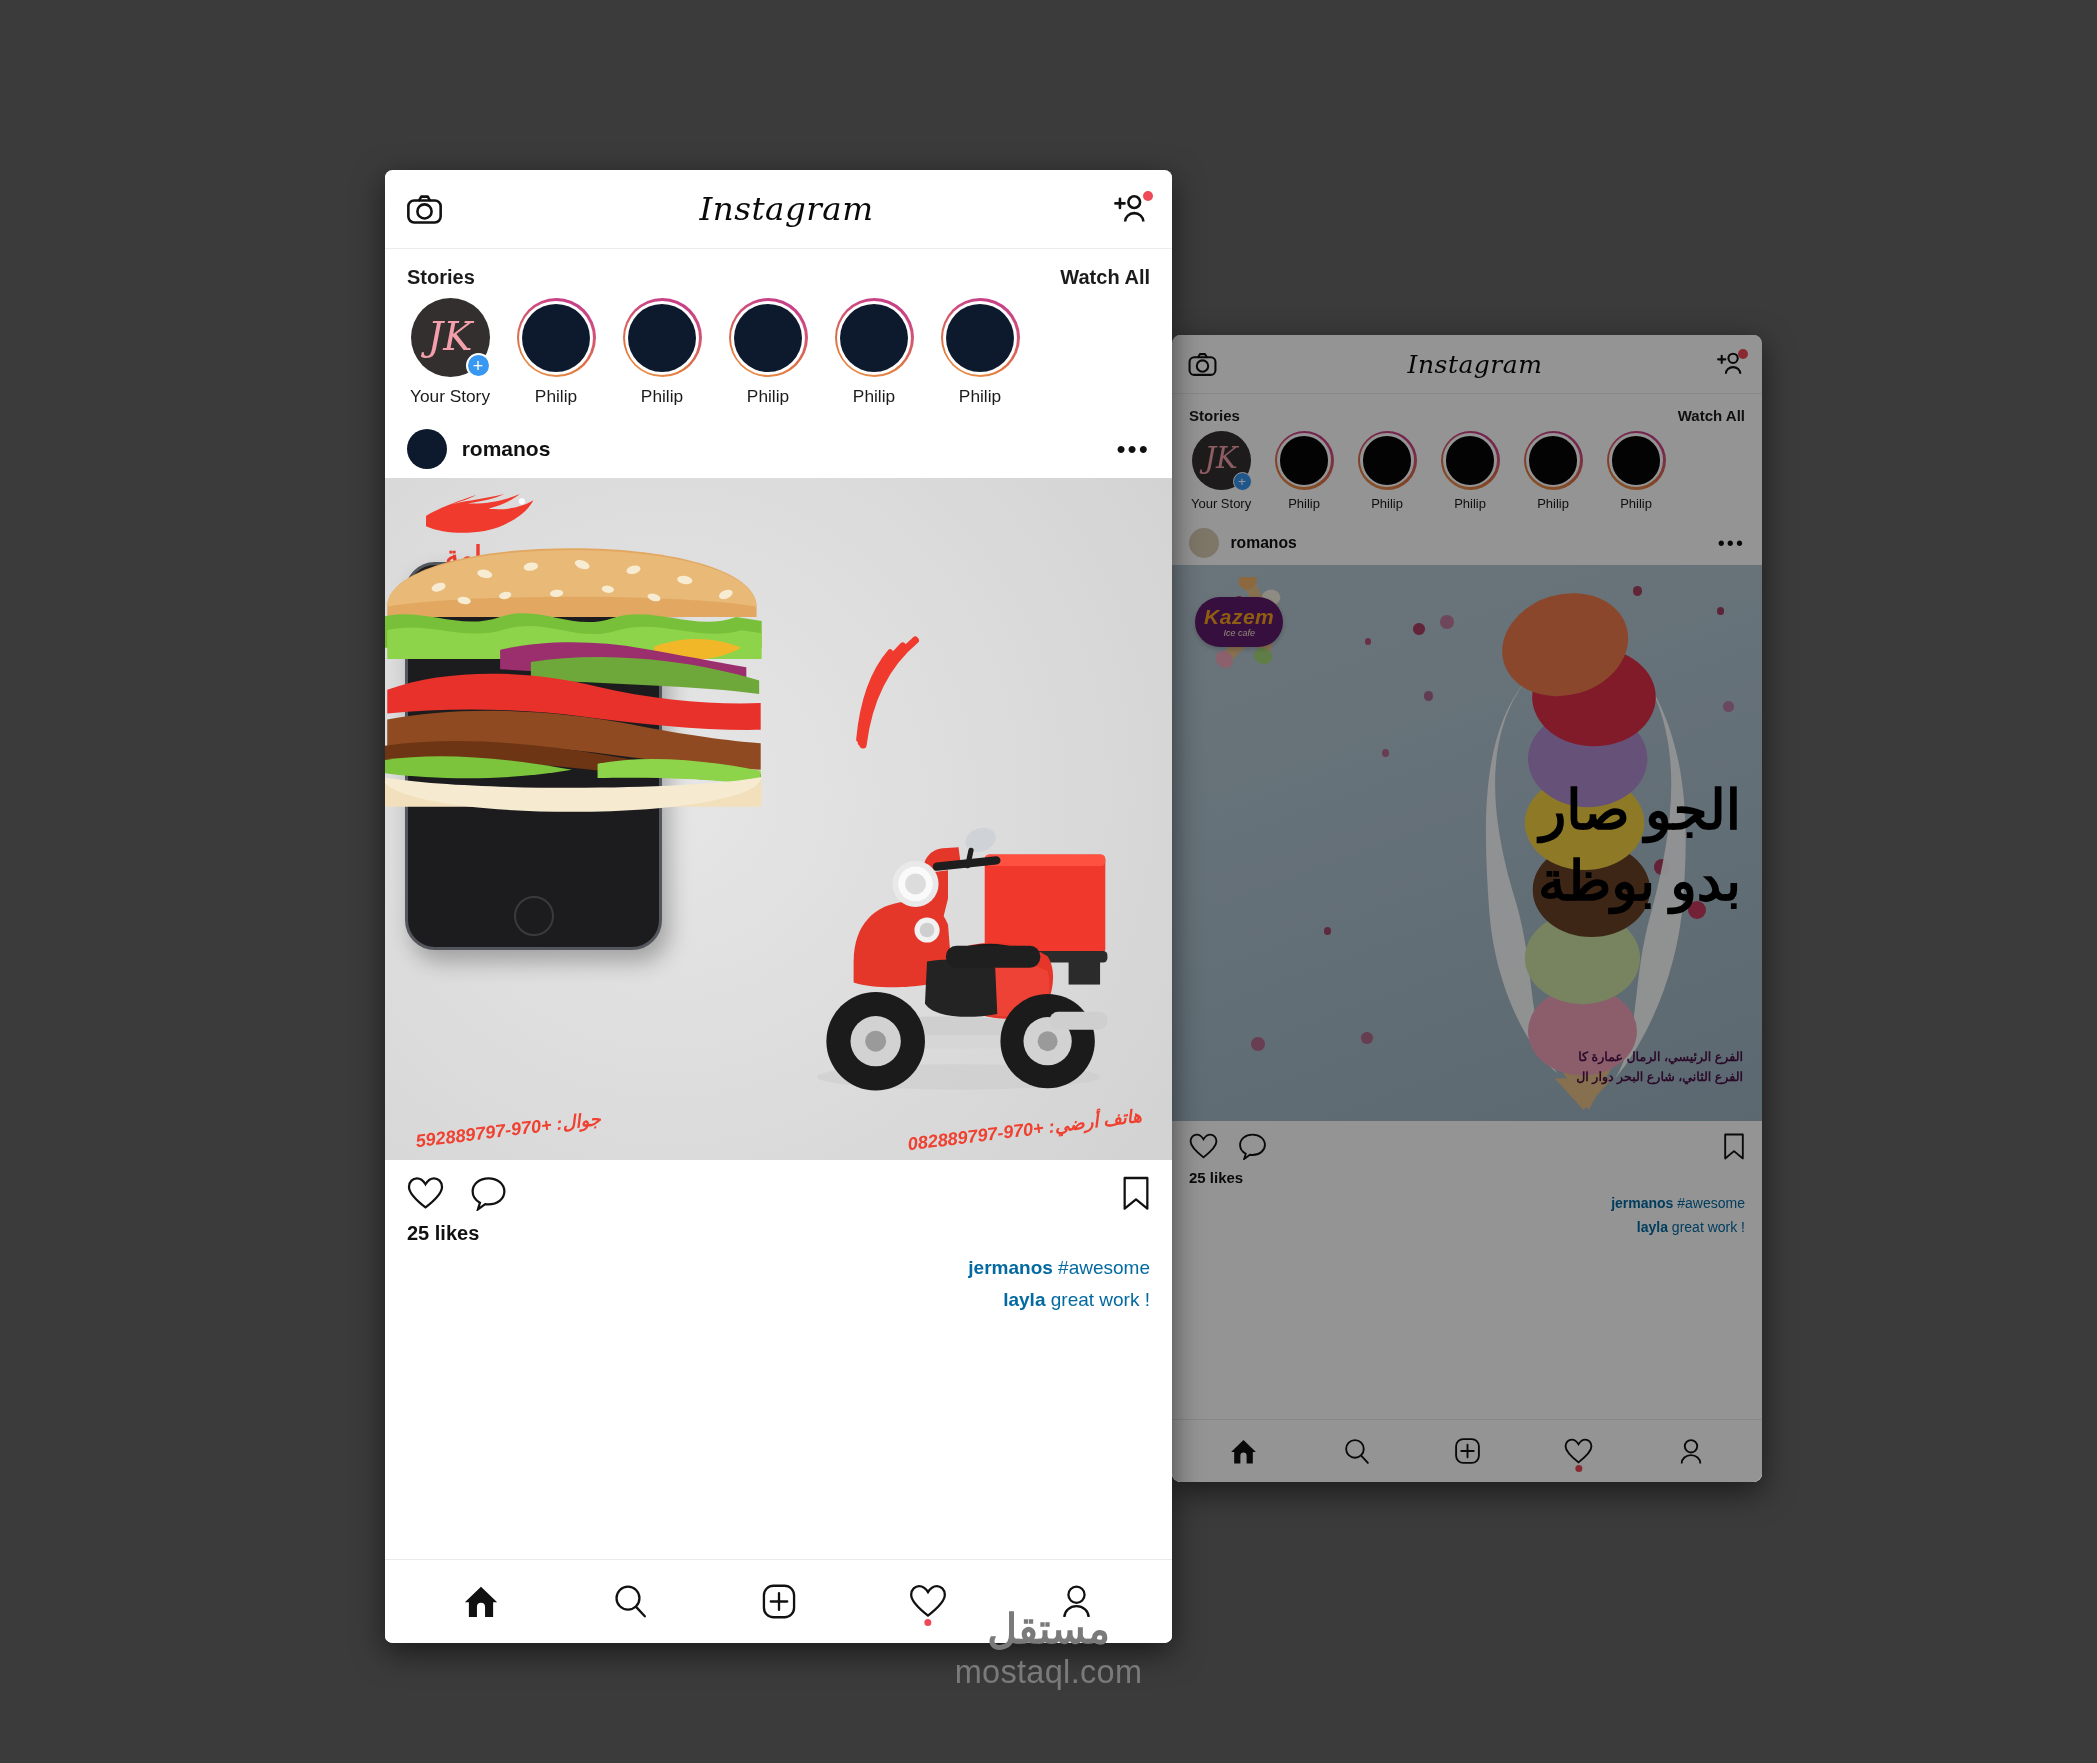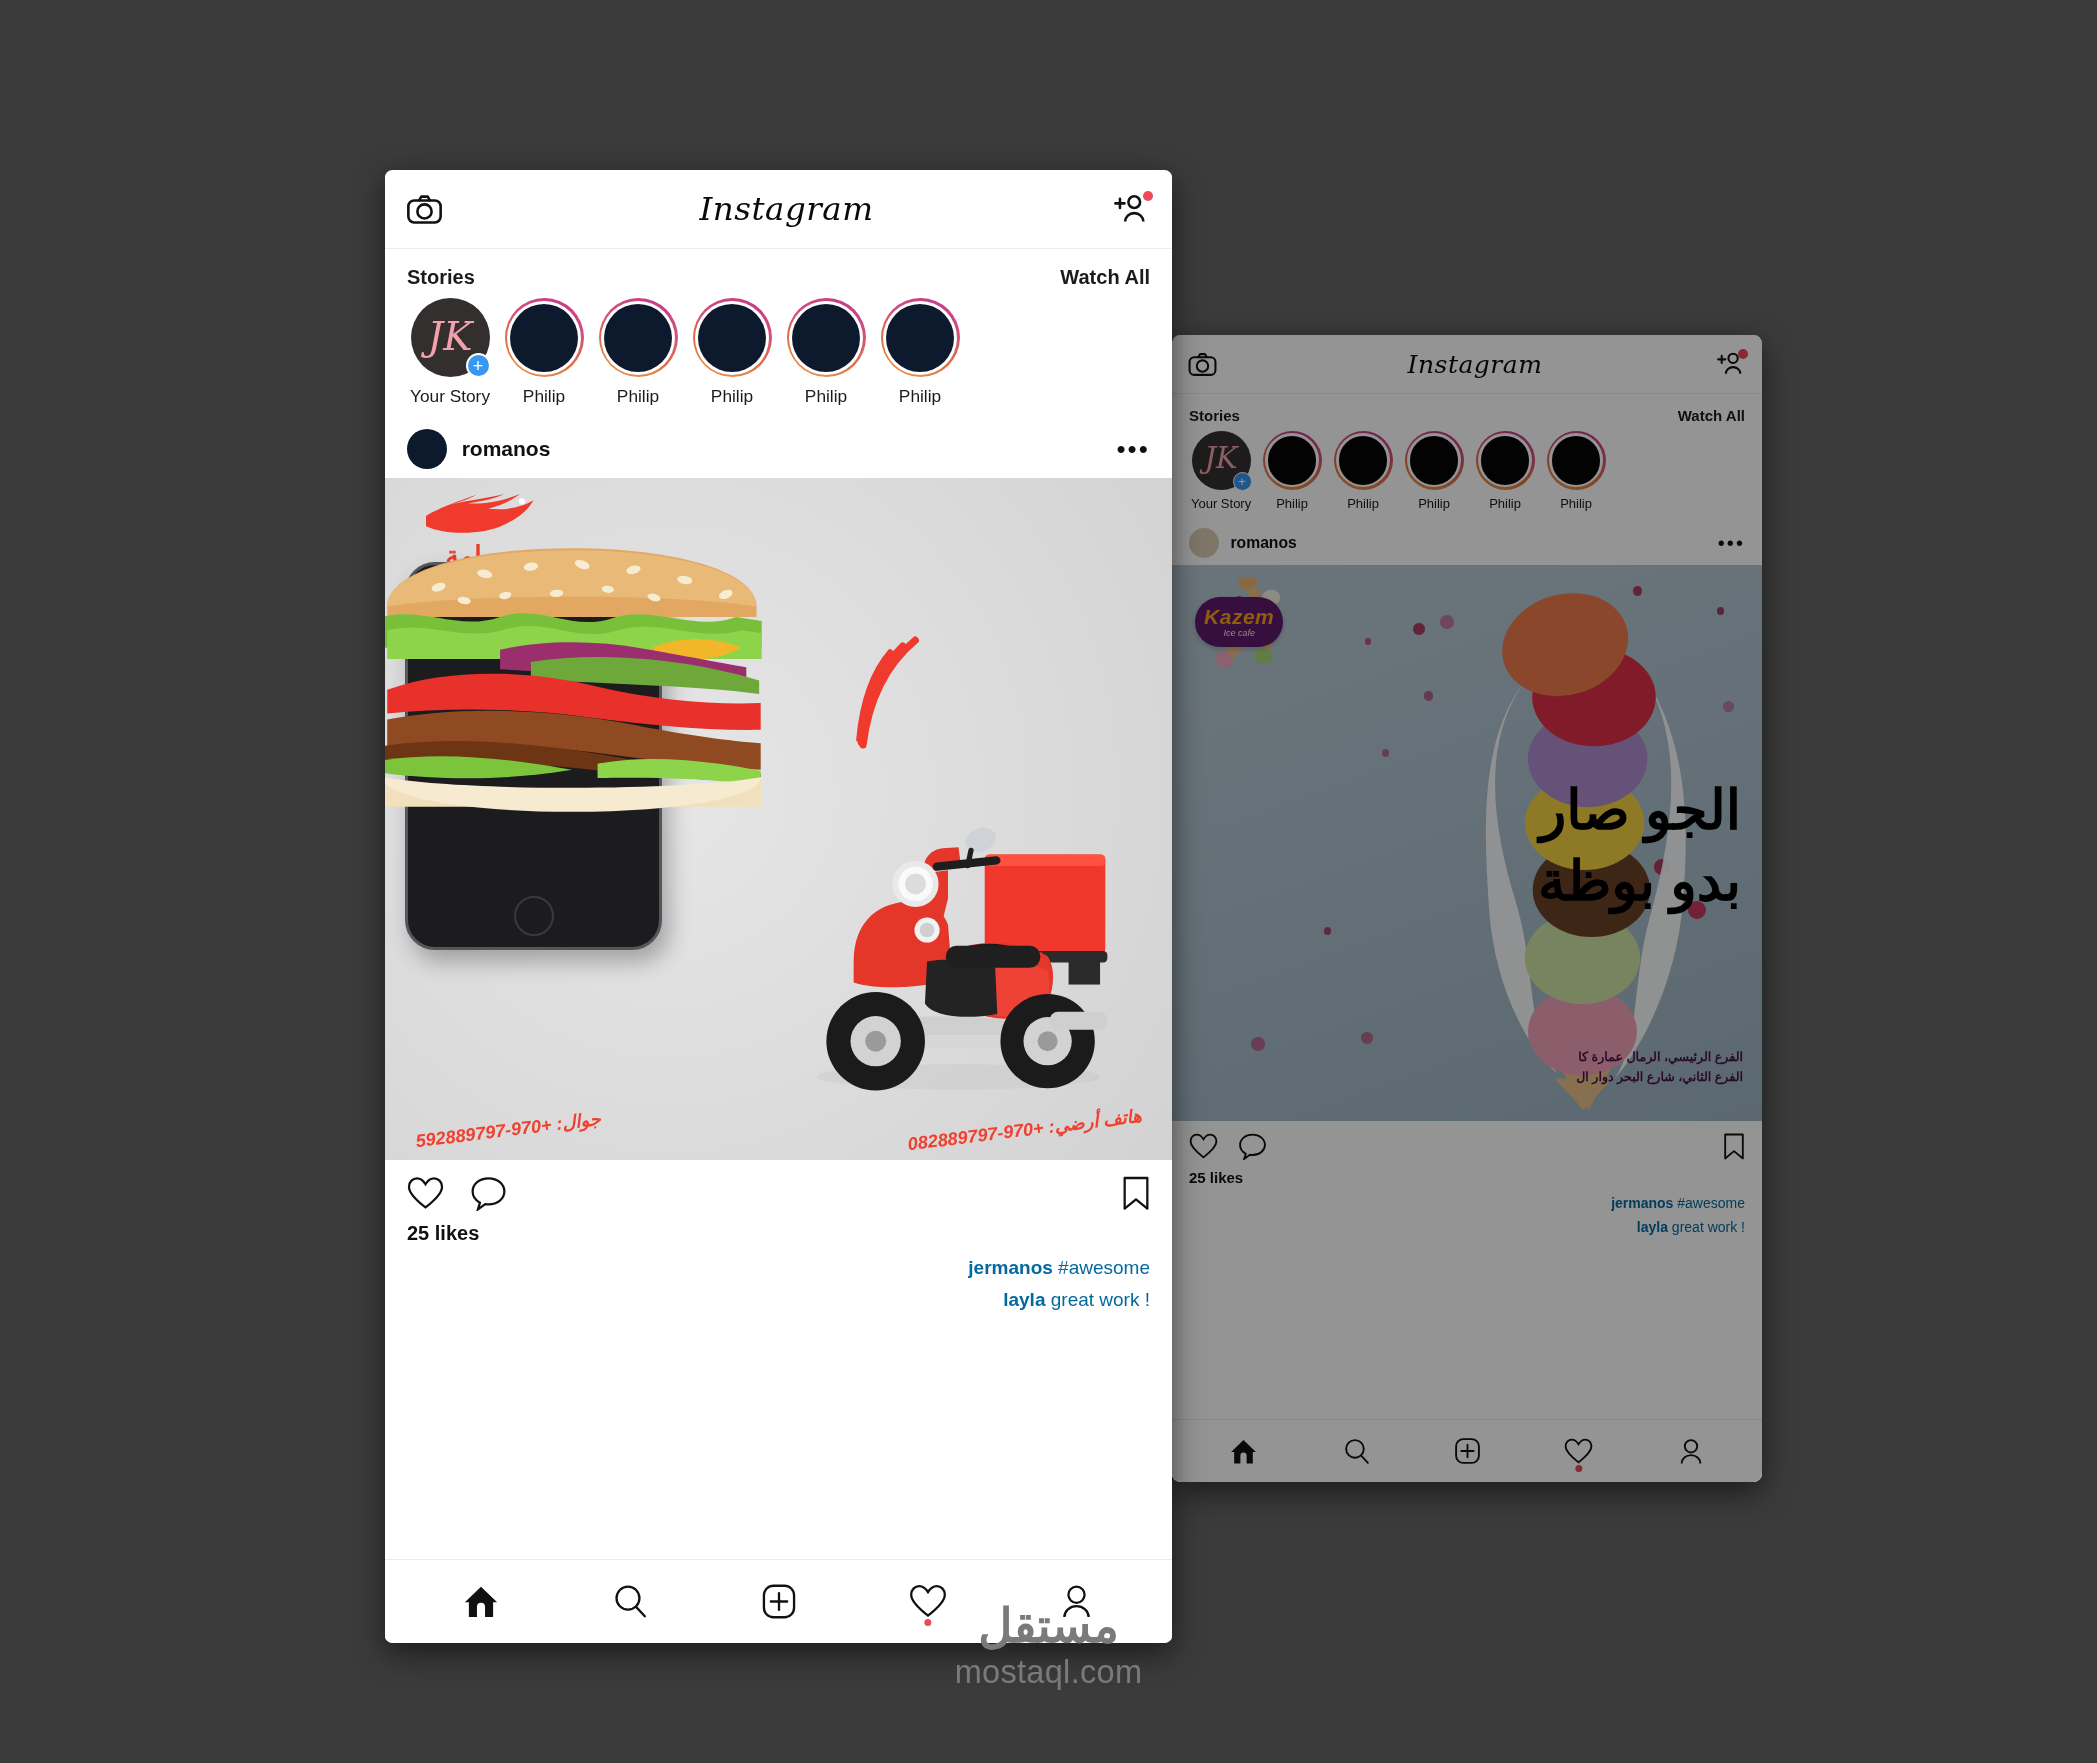--- a/index.html
+++ b/index.html
@@ -54,21 +54,21 @@
   }
 
   
   .stories-head {
     display: flex; align-items: baseline; justify-content: space-between;
     padding: 17px 22px 3.1px 22px;
   }
   .stories-title { font-size: 20px; font-weight: bold; color: #1b1b1b; }
   .watch-all { font-size: 20px; font-weight: bold; color: #1b1b1b; }
   .stories-rail {
-    display: flex; gap: 0; padding: 6.3px 18px 13.6px 18px; justify-content: flex-start;
+    display: flex; gap: 12px; padding: 6.3px 18px 13.6px 18px; justify-content: flex-start;
   }
   .story { width: 94px; display: flex; flex-direction: column; align-items: center; }
   .story-ring {
     width: 79px; height: 79px; border-radius: 50%;
     padding: 2.6px;
     background: linear-gradient(200deg, #c0388c 0%, #cf4b80 28%, #e0773f 72%, #ec9a50 100%);
     display: flex; align-items: center; justify-content: center;
   }
   .story-ring-inner {
     width: 100%; height: 100%; border-radius: 50%;
@@ -232,21 +232,21 @@
   #window-back .likes { font-size: 15px; margin-bottom: 9px; }
   #window-back .cmt { font-size: 14px; margin-bottom: 7.9px; }
   #window-back .tabbar { height: 63px; padding: 0 15.7px; }
 
   
   .watermark {
     position: absolute; left: 50%; transform: translateX(-50%);
     bottom: 73px; text-align: center; color: #7a7a7a;
   }
   .watermark .ar {
-    font-size: 47px; font-weight: bold; direction: rtl; line-height: 1.1;
+    font-size: 41px; font-weight: bold; direction: rtl; line-height: 1.1;
   }
   .watermark .en { font-size: 32.5px; margin-top: 2.1px; letter-spacing: 0.3px; }
 </style>
 </head>
 <body>
 
 <div class="stage">
 
   <div class="ig-window" id="window-back">
 

